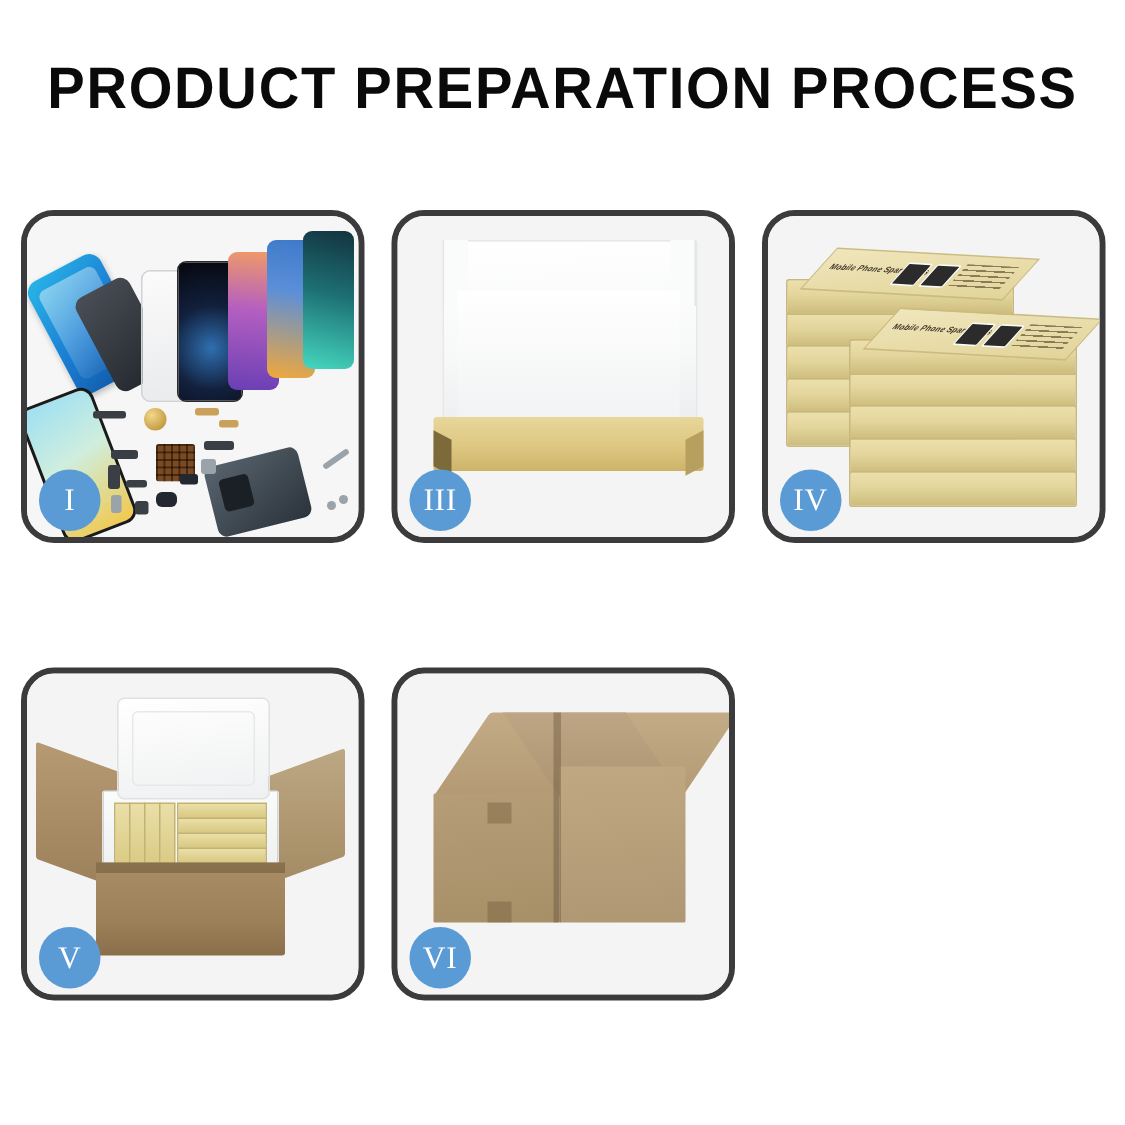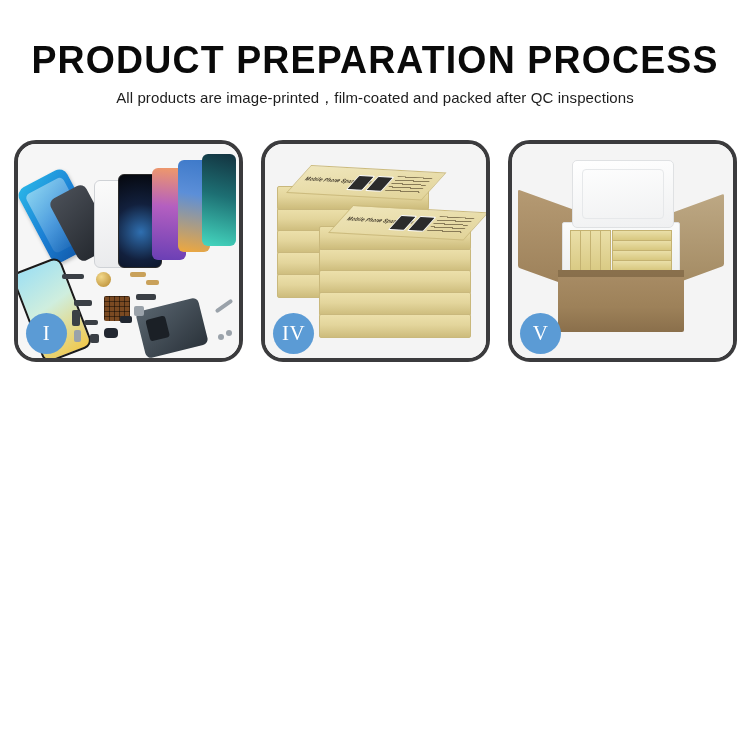--- a/index.html
+++ b/index.html
@@ -361,21 +361,20 @@
     background: rgba(120,96,62,.45);
   }
 </style>
 </head>
 <body>
 
 <div class="page">
 
   <div class="header">
     <div class="title">PRODUCT PREPARATION PROCESS</div>
-    <div class="subtitle">All products are image-printed，film-coated and packed after QC inspections</div>
   </div>
 
   <div class="grid">
 
     <div class="panel">
       <div class="stage p1bg">
         <div class="ph phone-blue"></div>
         <div class="ph phone-dark"></div>
         <div class="ph phone-glass"></div>
         <div class="ph phone-black"></div>
@@ -399,20 +398,33 @@
         <div class="ph prt lite" style="left:56px;top:186px;width:7px;height:12px;border-radius:2px;"></div>
         <div class="ph prt dk" style="left:102px;top:172px;width:12px;height:7px;"></div>
         <div class="ph prt lite" style="left:196px;top:160px;width:20px;height:4px;transform:rotate(-35deg);"></div>
         <div class="ph prt lite" style="left:200px;top:190px;width:6px;height:6px;border-radius:50%;"></div>
         <div class="ph prt lite" style="left:208px;top:186px;width:6px;height:6px;border-radius:50%;"></div>
       </div>
       <div class="badge">I</div>
     </div>
 
 
+    <div class="panel">
+      <div class="stage">
+        <div class="ph k3-lid"></div>
+        <div class="ph k3-lidflap-l"></div>
+        <div class="ph k3-lidflap-r"></div>
+        <div class="ph k3-foam"></div>
+        <div class="ph k3-inner"></div>
+        <div class="ph k3-front"></div>
+        <div class="ph k3-front-l"></div>
+        <div class="ph k3-front-r"></div>
+      </div>
+      <div class="badge">III</div>
+    </div>
 
     <div class="panel">
       <div class="stage">
         <div class="ph stack-wrap">
 
           <div class="sbox" style="left:2px;top:44px;"></div>
           <div class="sbox" style="left:2px;top:66px;"></div>
           <div class="sbox" style="left:2px;top:88px;"></div>
           <div class="sbox" style="left:2px;top:110px;"></div>
 
@@ -457,15 +469,27 @@
         <div class="ph v-ybox" style="left:100px;top:96px;width:58px;height:9px;"></div>
         <div class="ph v-ybox" style="left:100px;top:106px;width:58px;height:9px;"></div>
         <div class="ph v-ybox" style="left:100px;top:116px;width:58px;height:9px;"></div>
 
         <div class="ph v-foam-lid"></div>
         <div class="ph v-carton"></div>
       </div>
       <div class="badge">V</div>
     </div>
 
+    <div class="panel">
+      <div class="stage">
+        <div class="ph c6-top"></div>
+        <div class="ph c6-top2"></div>
+        <div class="ph c6-left"></div>
+        <div class="ph c6-right"></div>
+        <div class="ph c6-seam"></div>
+        <div class="ph c6-tape" style="left:60px;top:86px;width:16px;height:14px;"></div>
+        <div class="ph c6-tape" style="left:60px;top:152px;width:16px;height:14px;"></div>
+      </div>
+      <div class="badge">VI</div>
+    </div>
 
   </div>
 </div>
 
 </body></html>

